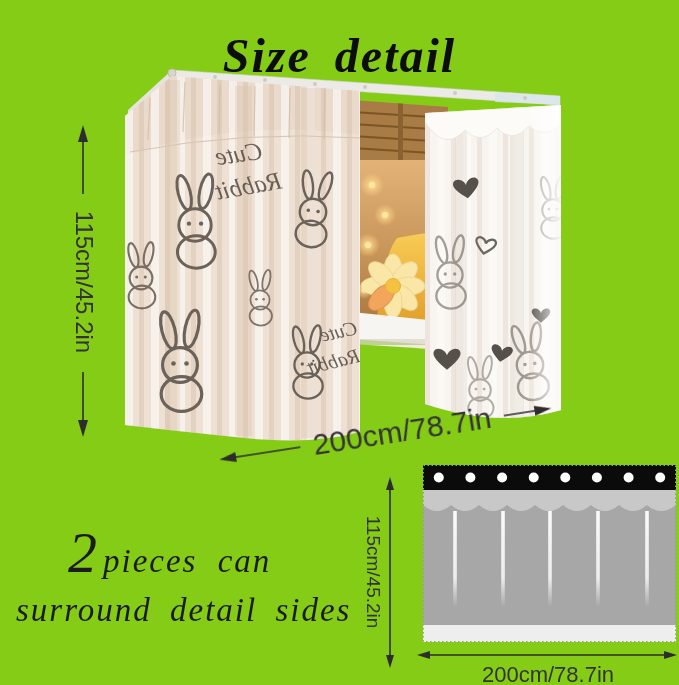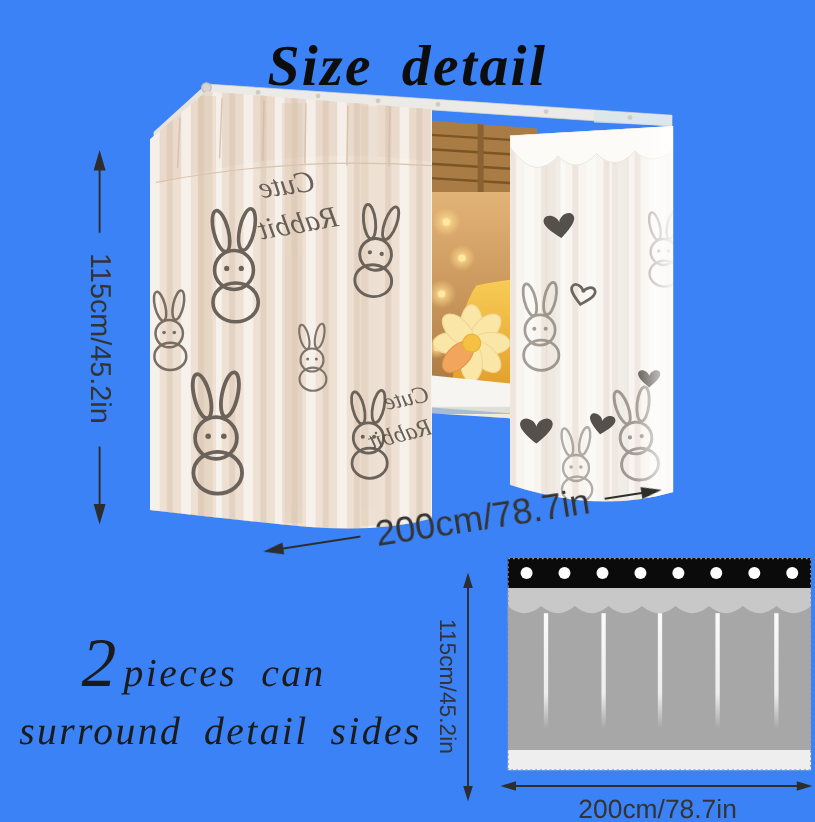--- a/index.html
+++ b/index.html
@@ -1,16 +1,16 @@
 <!DOCTYPE html>
 <html><head>
 <meta charset="utf-8">
 <style>
   html,body{margin:0;padding:0;background:#ffffff;}
-  #canvas{position:relative;width:679px;height:685px;background:#3b82f6;overflow:hidden;
+  #canvas{position:relative;width:679px;height:685px;background:#84cc16;overflow:hidden;
           font-family:"Liberation Sans",sans-serif;}
   
   #title{position:absolute;top:-4px;left:0;width:100%;text-align:center;
          font-family:"Liberation Serif","DejaVu Serif",serif;
          font-style:italic;font-weight:bold;font-size:48px;color:#0d0d0d;
          letter-spacing:2px;word-spacing:10px;}
   
   .abs{position:absolute;}
   
   .dim-text{fill:#333333;font-family:"Liberation Sans",sans-serif;}

